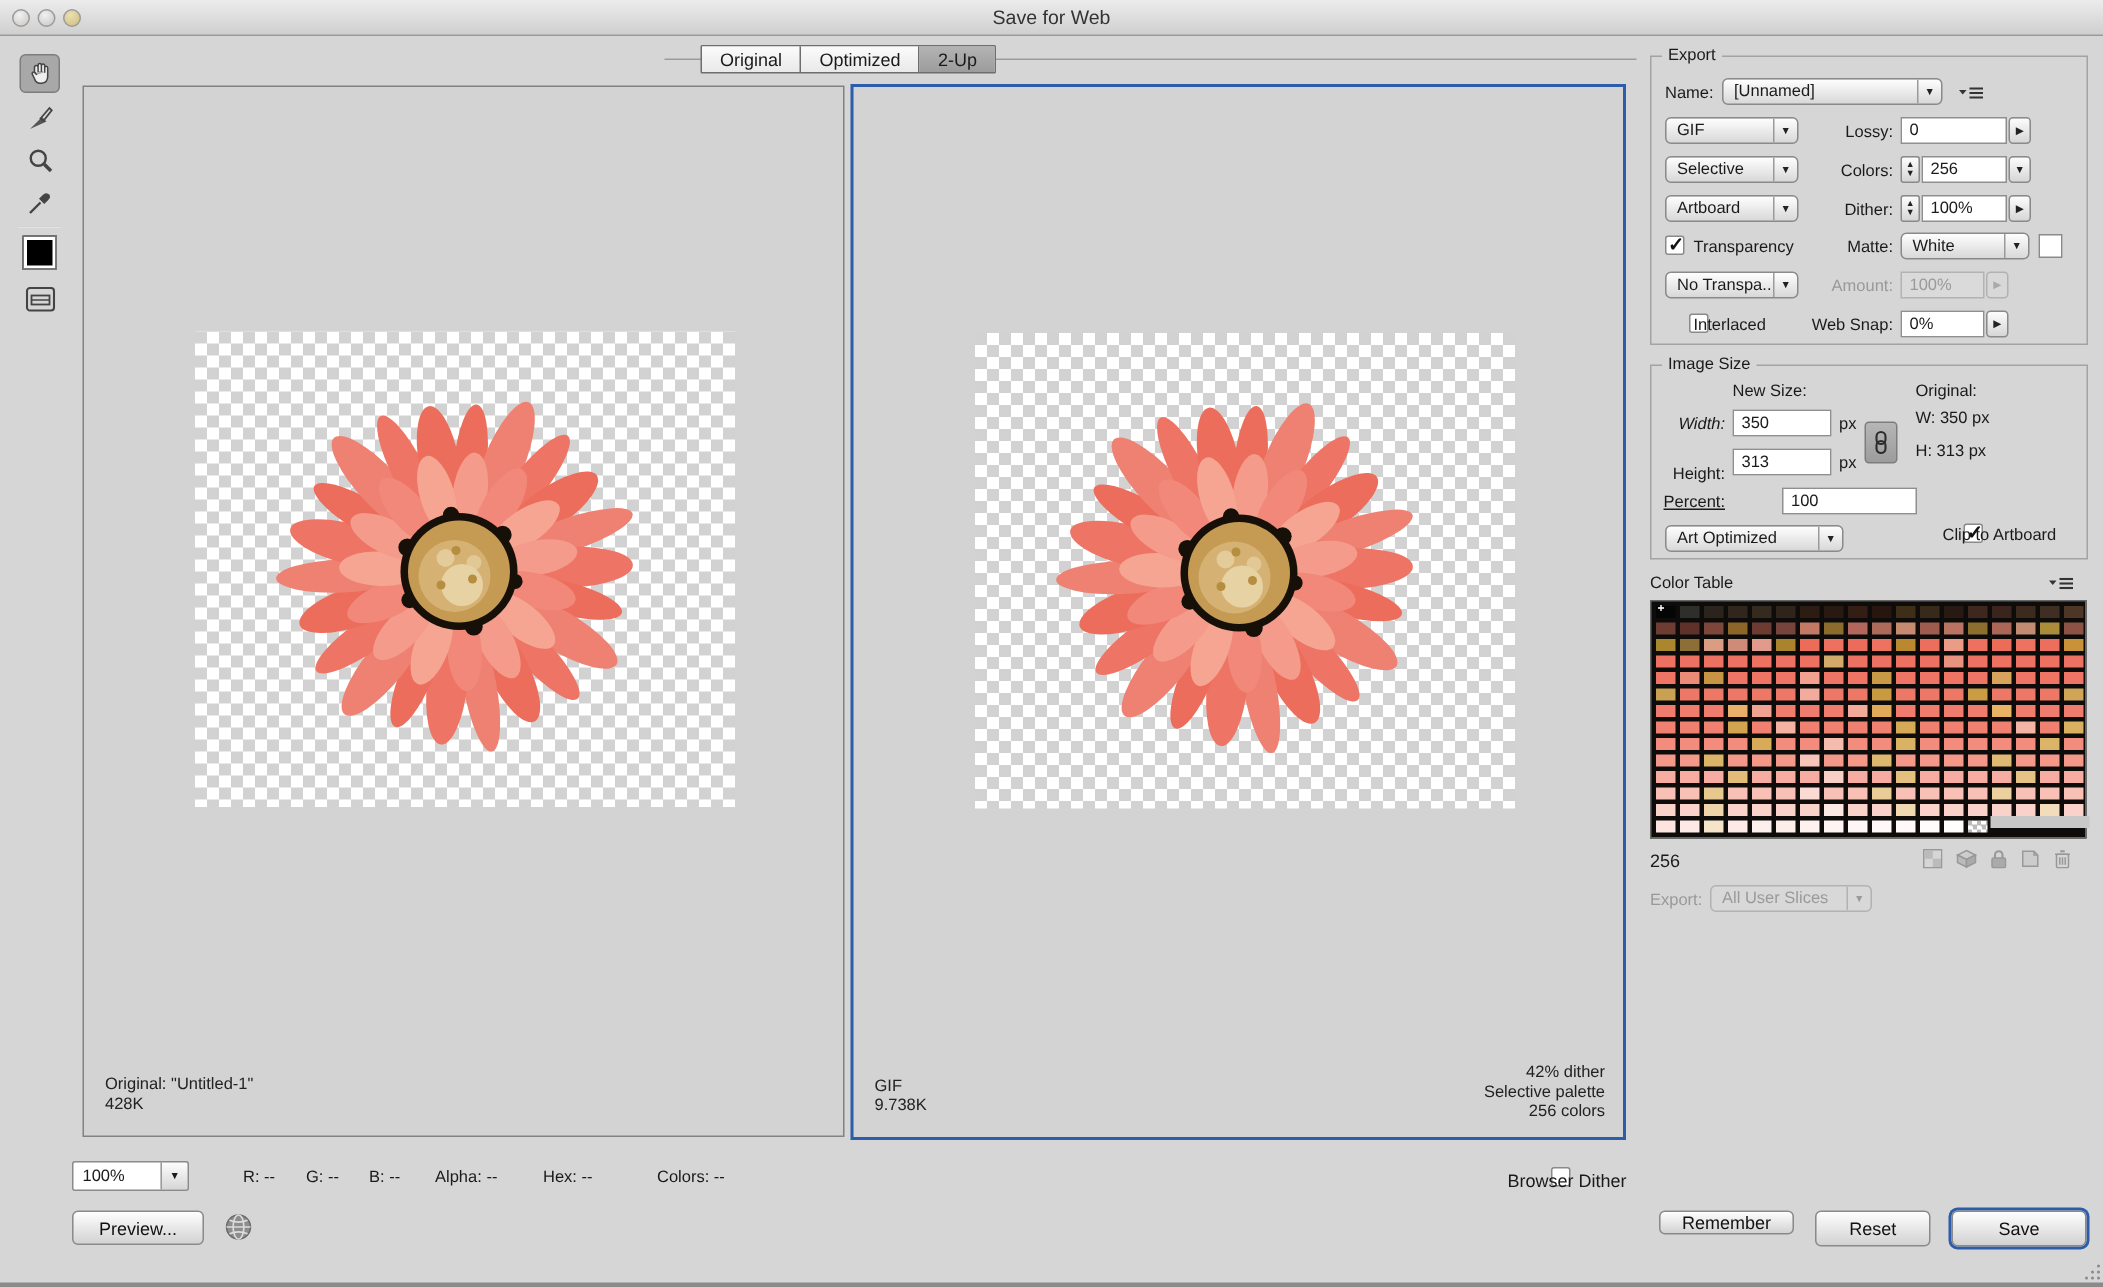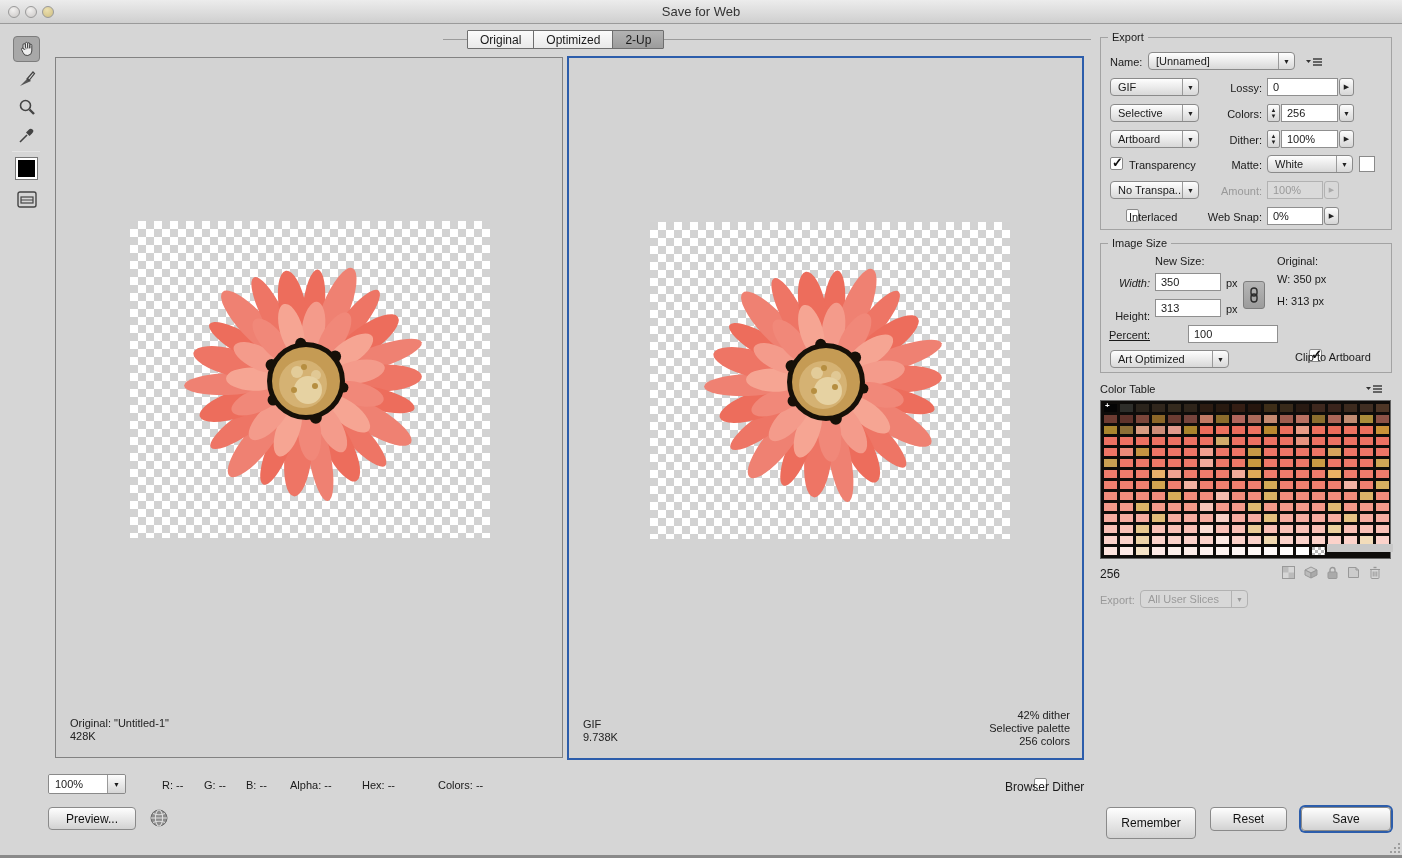--- a/index.html
+++ b/index.html
@@ -750,21 +750,21 @@
   </div>
 <span class="abs" style="left:150px; top:809px;">
   <svg width="18" height="18" viewBox="0 0 18 18">
     <circle cx="9" cy="9" r="8" fill="#8d8d8d" stroke="#6a6a6a"></circle>
     <ellipse cx="9" cy="9" rx="3.6" ry="8" fill="none" stroke="#dcdcdc" stroke-width="1.1"></ellipse>
     <line x1="1" y1="9" x2="17" y2="9" stroke="#dcdcdc" stroke-width="1.1"></line>
     <path d="M3 4.5 Q9 7 15 4.5 M3 13.5 Q9 11 15 13.5" fill="none" stroke="#dcdcdc" stroke-width="1.1"></path>
   </svg>
 </span>
 
-<div class="abs btn" style="left:1106px; top:807px; width:90px; height:32px;">
+<div class="abs btn" style="left:1106px; top:807px; width:90px; height:16px;">
     <span>Remember</span>
   </div>
 <div class="abs btn" style="left:1210px; top:807px; width:77px; height:24px;">
     <span>Reset</span>
   </div>
 <div class="abs btn primary" style="left:1301px; top:807px; width:90px; height:24px;">
     <span>Save</span>
   </div>
 
 <svg class="resize-grip" viewBox="0 0 13 13">

